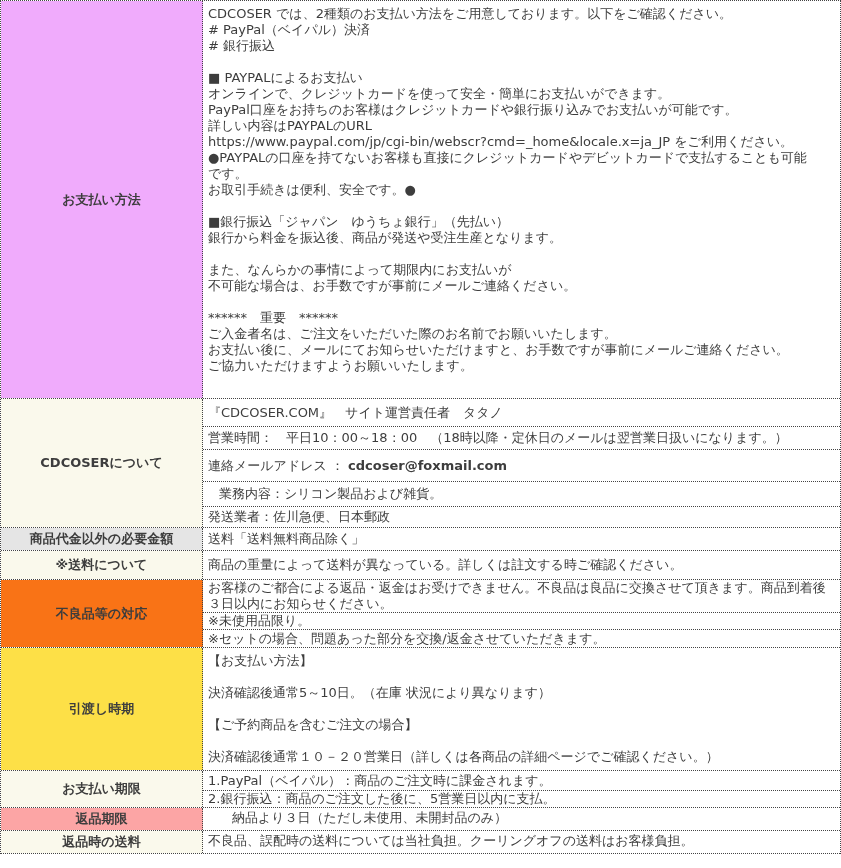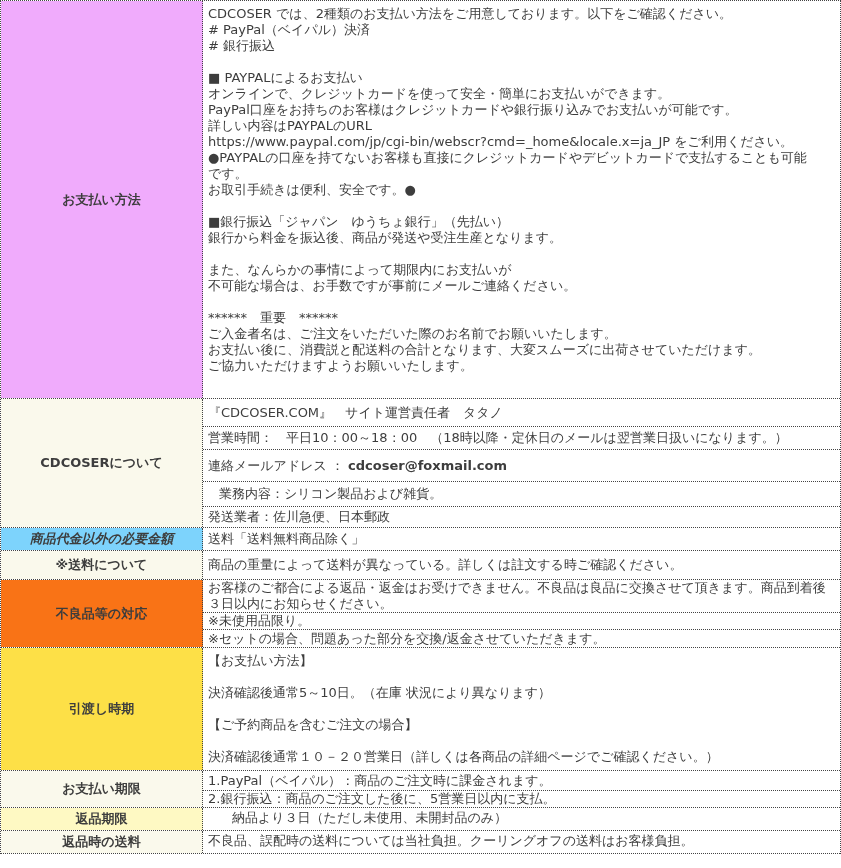--- a/index.html
+++ b/index.html
@@ -67,21 +67,21 @@
             <div class="line">お取引手続きは便利、安全です。●</div>
             <div class="line">&nbsp;</div>
             <div class="line">■銀行振込「ジャパン　ゆうちょ銀行」（先払い）</div>
             <div class="line">銀行から料金を振込後、商品が発送や受注生産となります。</div>
             <div class="line">&nbsp;</div>
             <div class="line">また、なんらかの事情によって期限内にお支払いが</div>
             <div class="line">不可能な場合は、お手数ですが事前にメールご連絡ください。</div>
             <div class="line">&nbsp;</div>
             <div class="line">******　重要　******</div>
             <div class="line">ご入金者名は、ご注文をいただいた際のお名前でお願いいたします。</div>
-            <div class="line">お支払い後に、消費説と配送料の合計となります、大変スムーズに出荷させていただけます。</div>
+            <div class="line">お支払い後に、メールにてお知らせいただけますと、お手数ですが事前にメールご連絡ください。</div>
             <div class="line">ご協力いただけますようお願いいたします。</div>
           </div>
         </div>
       </div>
       <div class="section">
         <div class="hdr" style="background: rgb(250, 249, 236);">CDCOSERについて</div>
         <div class="content">
           <div class="cell" style="min-height: 27px;">
             <div class="line">『CDCOSER.COM』　サイト運営責任者　タタノ</div>
           </div>
@@ -93,21 +93,21 @@
           </div>
           <div class="cell" style="min-height: 25px; padding-left: 16px;">
             <div class="line">業務内容：シリコン製品および雑貨。</div>
           </div>
           <div class="cell" style="min-height: 21px;">
             <div class="line">発送業者：佐川急便、日本郵政</div>
           </div>
         </div>
       </div>
       <div class="section">
-        <div class="hdr" style="background: #7dd3fc; font-style: italic;">商品代金以外の必要金額</div>
+        <div class="hdr" style="background: #e5e5e5;">商品代金以外の必要金額</div>
         <div class="content">
           <div class="cell" style="min-height: 21px;">
             <div class="line">送料「送料無料商品除く」</div>
           </div>
         </div>
       </div>
       <div class="section">
         <div class="hdr" style="background: rgb(250, 249, 236);">※送料について</div>
         <div class="content">
           <div class="cell" style="min-height: 28px;">
@@ -148,21 +148,21 @@
         <div class="content">
           <div class="cell" style="min-height: 19px;">
             <div class="line">1.PayPal（ベイパル）：商品のご注文時に課金されます。</div>
           </div>
           <div class="cell" style="min-height: 17px;">
             <div class="line">2.銀行振込：商品のご注文した後に、5営業日以内に支払。</div>
           </div>
         </div>
       </div>
       <div class="section">
-        <div class="hdr" style="background: #fef9c3;">返品期限</div>
+        <div class="hdr" style="background: #fca5a5;">返品期限</div>
         <div class="content">
           <div class="cell" style="min-height: 20px; margin-left: 24px;">
             <div class="line">納品より３日（ただし未使用、未開封品のみ）</div>
           </div>
         </div>
       </div>
       <div class="section">
         <div class="hdr" style="background: rgb(250, 249, 236);">返品時の送料</div>
         <div class="content">
           <div class="cell" style="min-height: 20px;">

